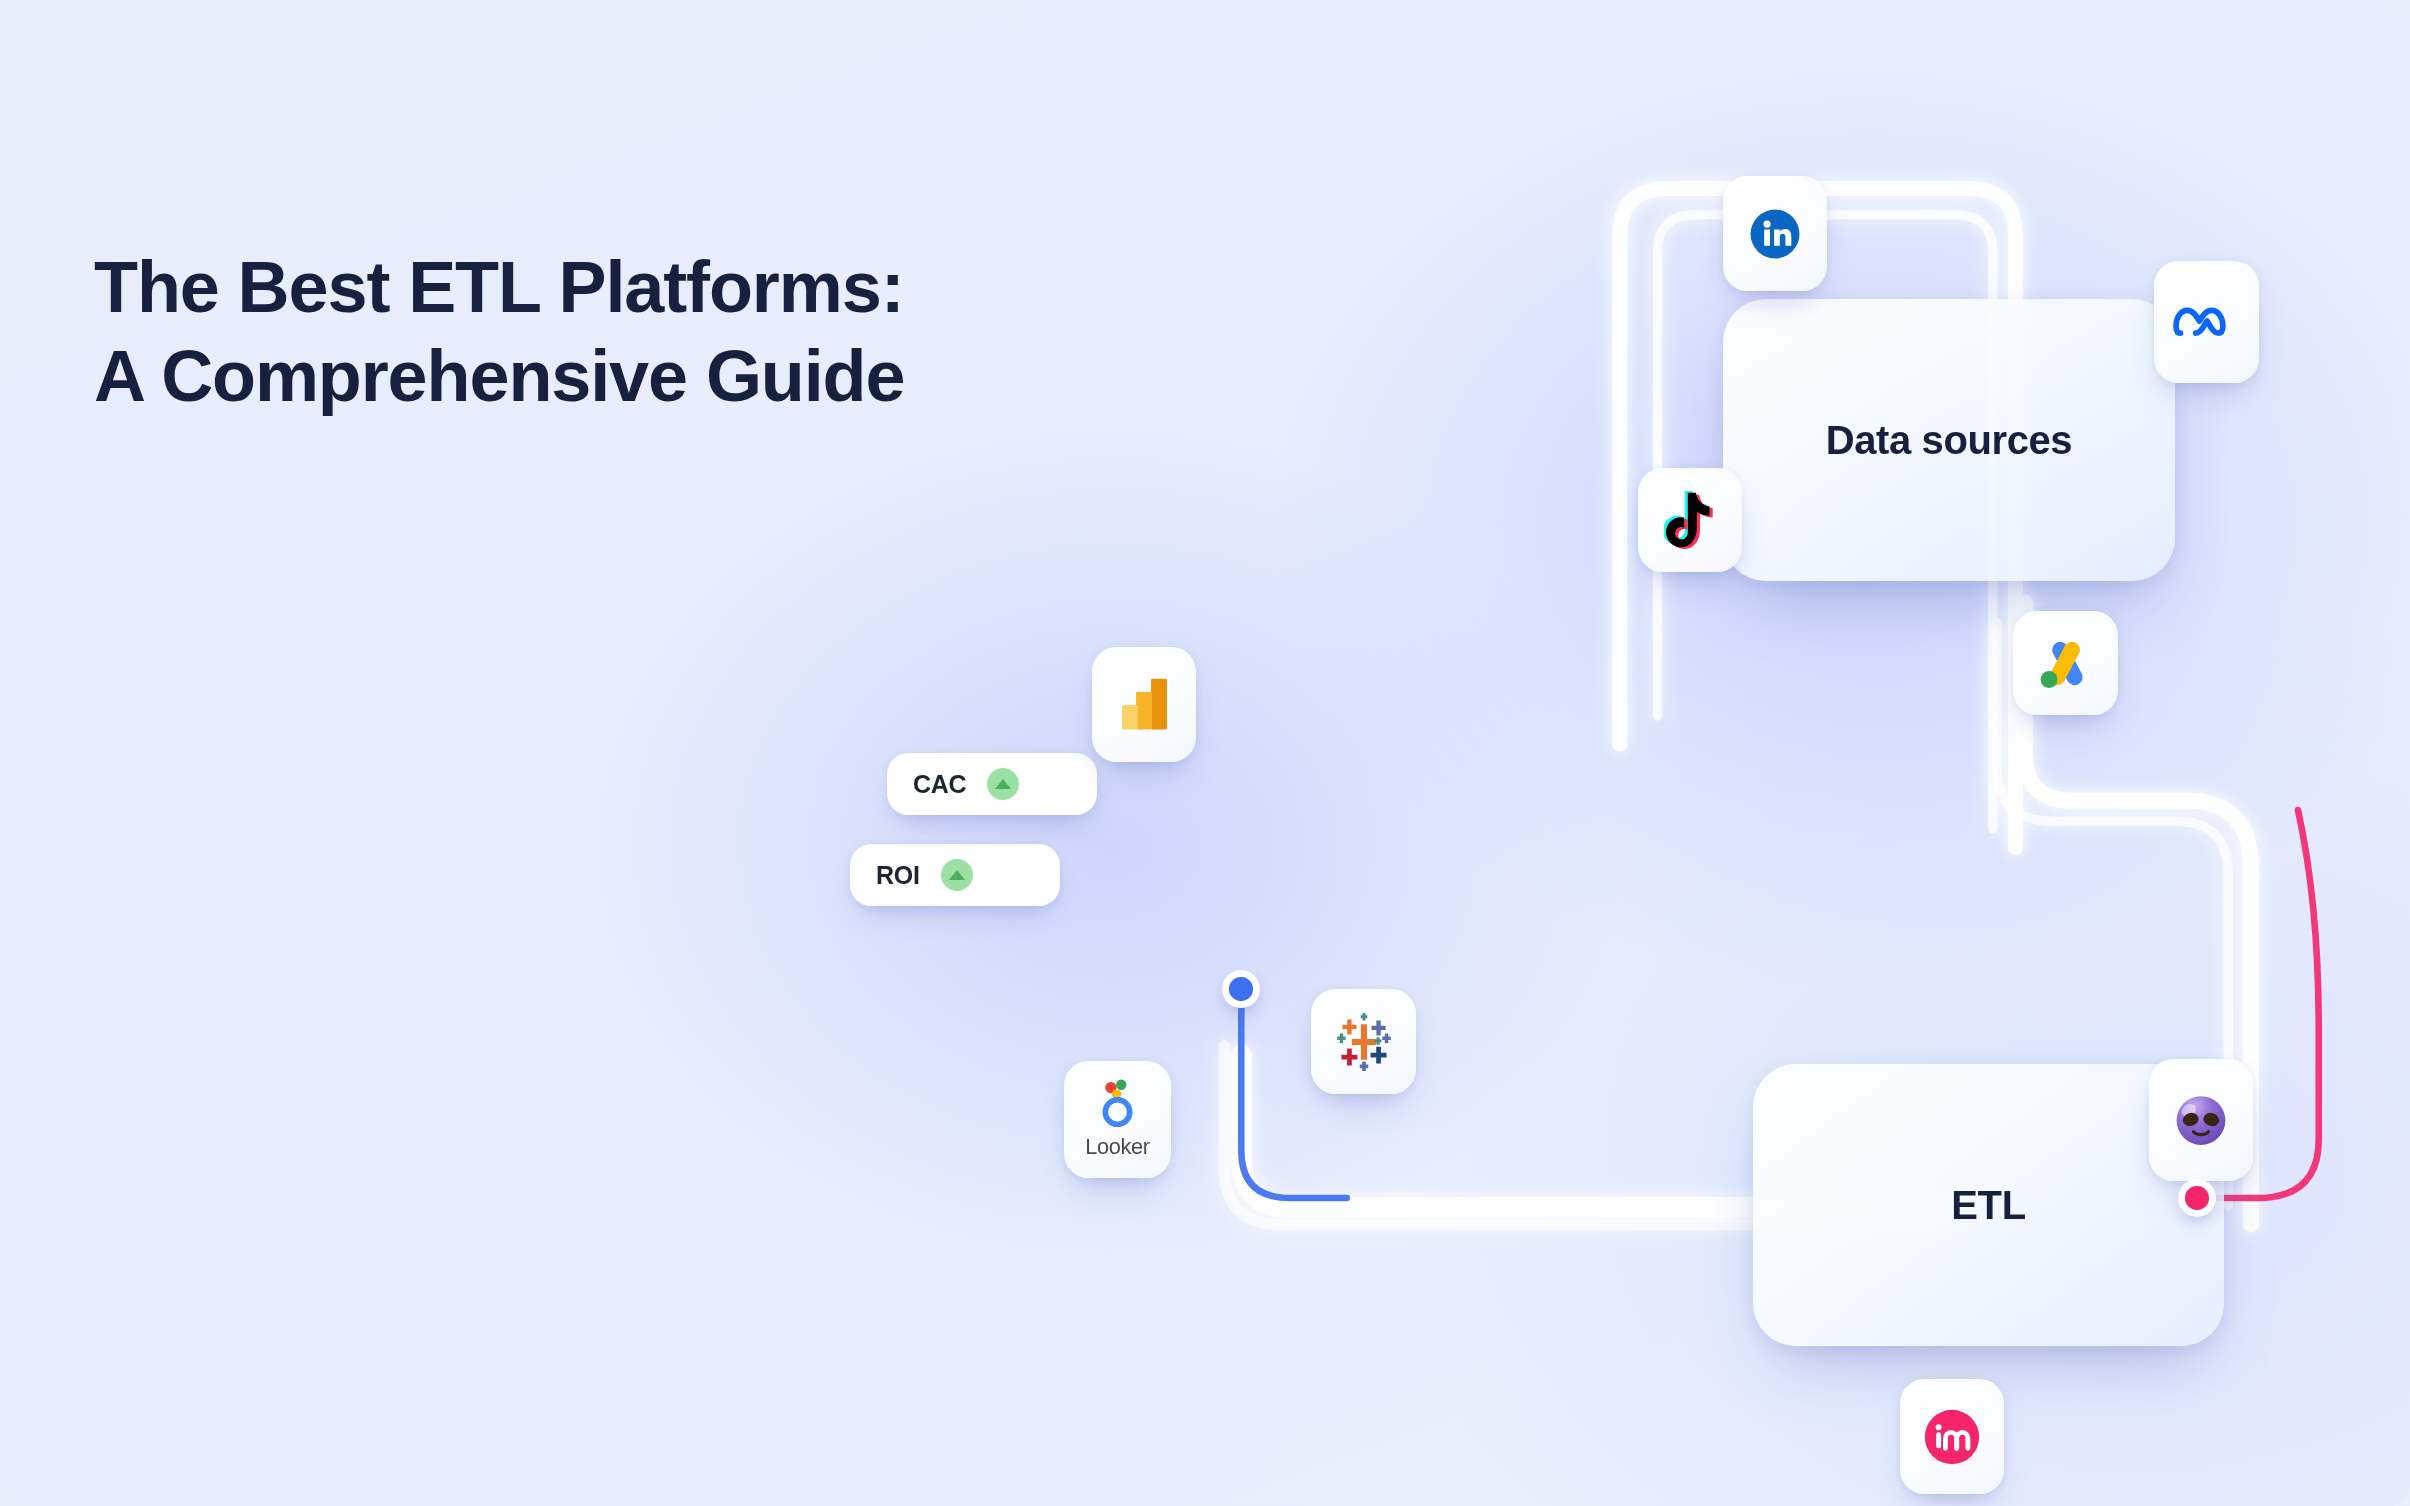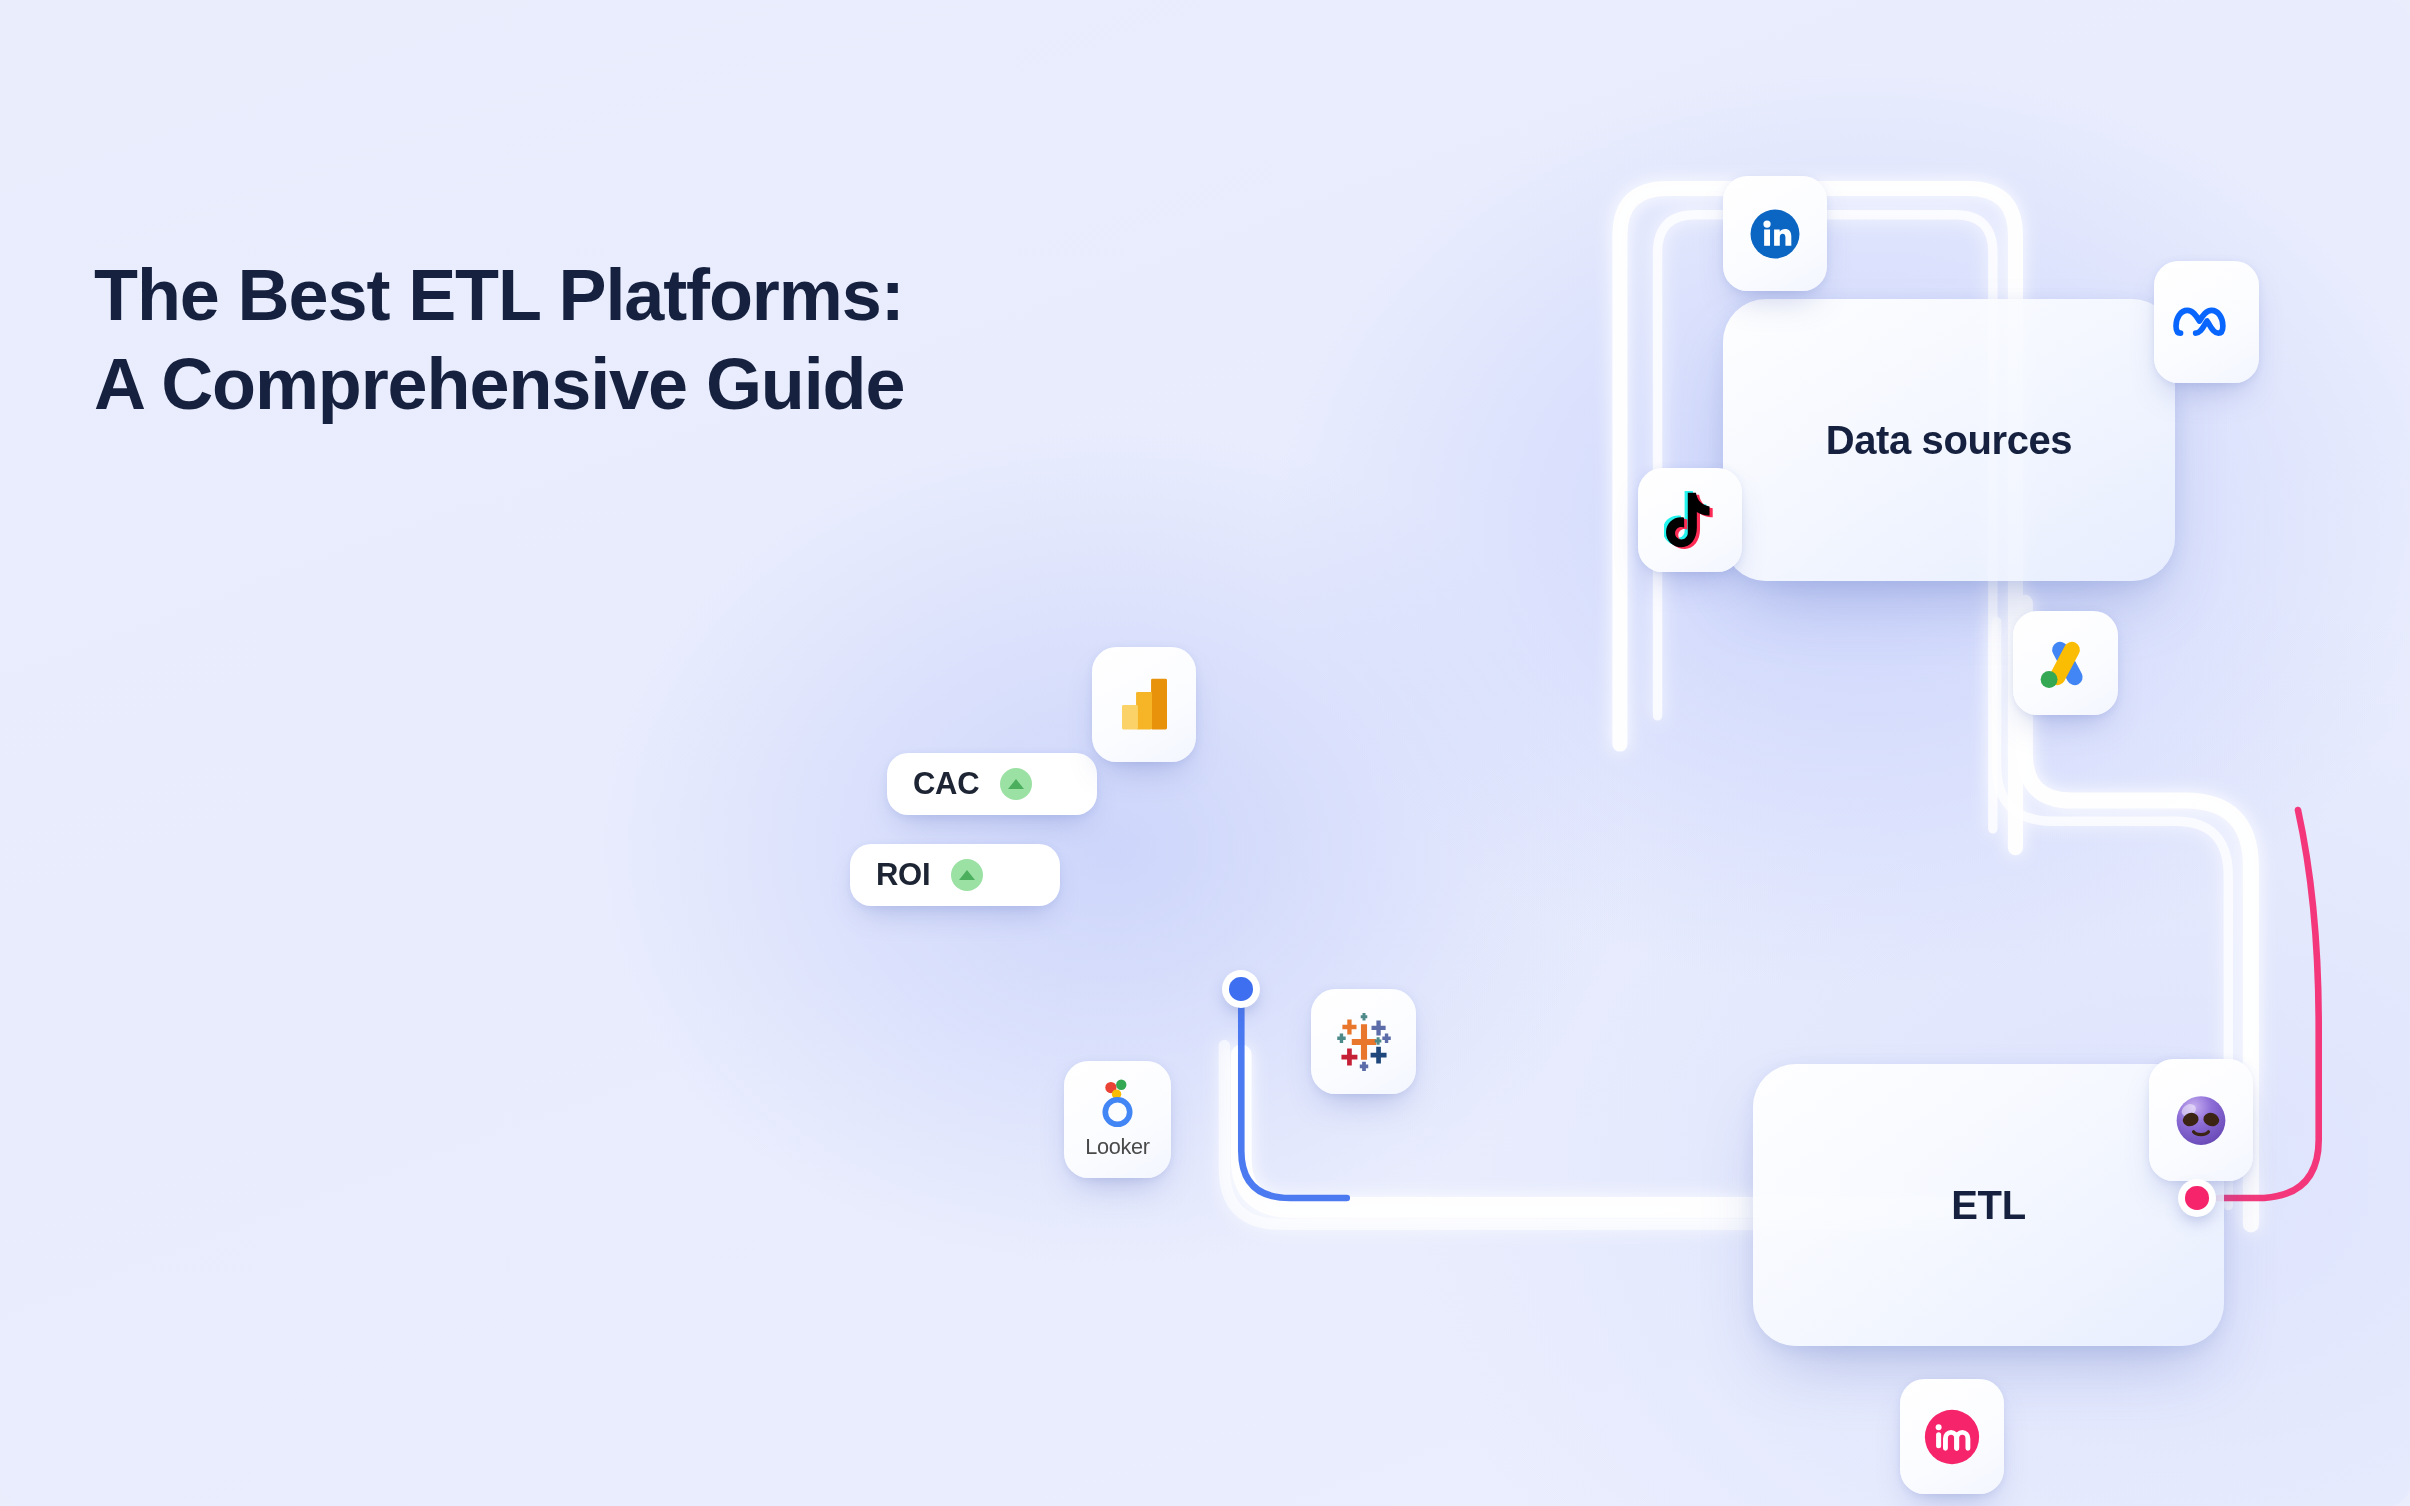--- a/index.html
+++ b/index.html
@@ -23,21 +23,20 @@
 
   
   #headline{
     position:absolute;left:94px;top:243px;
     color:#16213f;
     font-size:72px;
     font-weight:bold;
     line-height:1.23;
     letter-spacing:-1.1px;
     white-space:pre-line;
-    margin-top:8px;
   }
 
   
   #wires{position:absolute;left:0;top:0;width:2411px;height:1507px;}
 
   
   .group-card{
     position:absolute;
     border-radius:43px;
     background:linear-gradient(145deg, rgba(255,255,255,.97) 0%, rgba(246,249,255,.93) 48%, rgba(233,239,255,.88) 100%);
@@ -80,21 +79,21 @@
   
   .badge{
     position:absolute;
     border-radius:21px;
     background:#ffffff;
     box-shadow:0 15px 30px -11.3px rgba(84,104,185,.32), 0 1.9px 7.5px rgba(120,140,210,.14);
     display:flex;align-items:center;
     padding:0 26px;
     gap:21px;
   }
-  .badge .btext{font-size:31px;font-weight:bold;color:#1d2433;letter-spacing:-0.3px;}
+  .badge .btext{font-size:25px;font-weight:bold;color:#1d2433;letter-spacing:-0.3px;}
   .badge .arrow{
     width:32px;height:32px;border-radius:50%;
     background:#9be1a4;
     display:flex;align-items:center;justify-content:center;
   }
   .badge .arrow i{
     display:block;width:0;height:0;
     border-left:8.5px solid transparent;
     border-right:8.5px solid transparent;
     border-bottom:10.4px solid #4caf5e;

